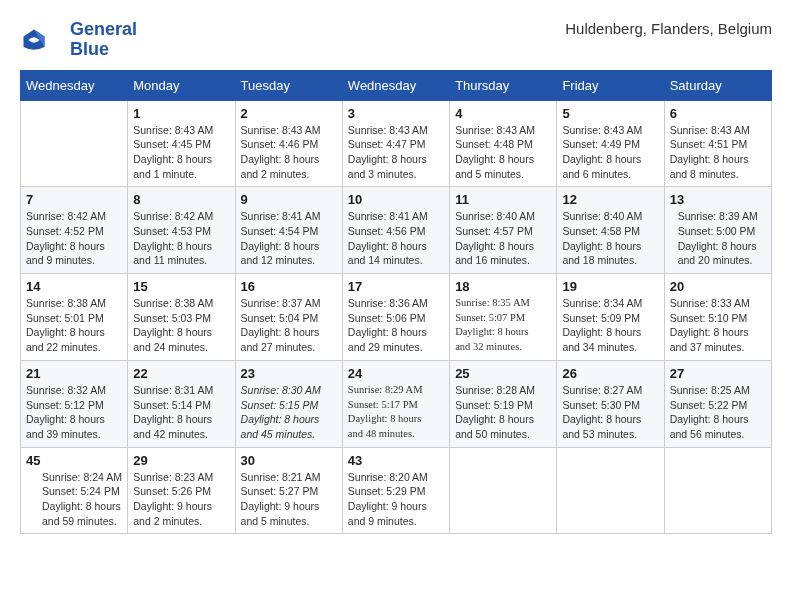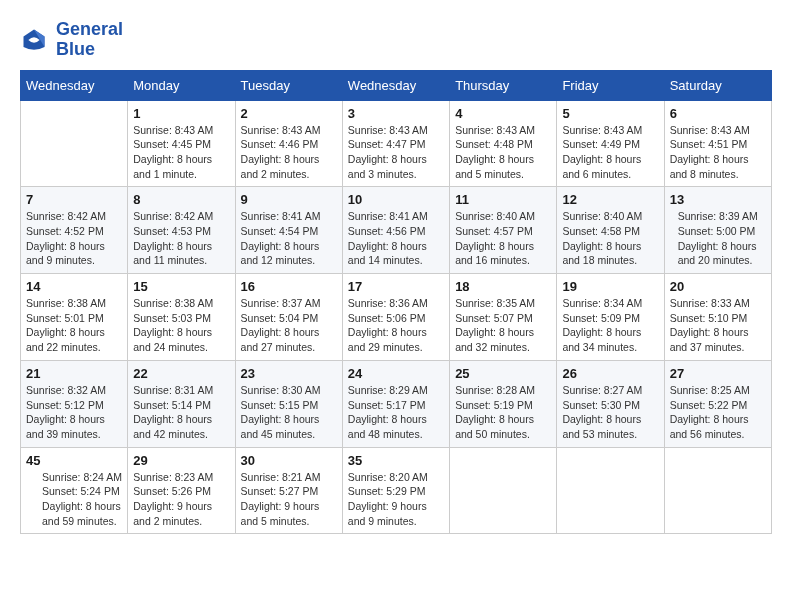--- a/index.html
+++ b/index.html
@@ -12,21 +12,21 @@
     }
     .header-area {
       display: flex;
       justify-content: space-between;
       align-items: flex-start;
       margin-bottom: 10px;
     }
     .logo {
       display: flex;
       align-items: center;
-      gap: 8px;
+      gap: 22px;
     }
     .logo-text {
       font-size: 18px;
       font-weight: bold;
       color: #1a1a1a;
       line-height: 1.1;
     }
     .logo-text span {
       color: #2255aa;
     }
@@ -98,20 +98,21 @@
       <path d="M12 20 Q20 12 28 20 Q20 28 12 20Z" fill="white"></path>
     </svg>
     <div>
       <div class="logo-text">
         <span>General</span><br>
         <span>Blue</span>
       </div>
     </div>
   </div>
   <div class="title-area">
+    <div class="location">Huldenberg, Flanders, Belgium</div>
   </div>
 </div>
 
 <table class="calendar">
   <thead>
     <tr>
     <th>Wednesday</th>
         <th>Monday</th>
         <th>Tuesday</th>
         <th>Wednesday</th>
@@ -241,21 +242,21 @@
         </td>
         <td>
           <span class="day-number">17</span>
           <div class="day-info" style="white-space: pre-line;">Sunrise: 8:36 AM
 Sunset: 5:06 PM
 Daylight: 8 hours
 and 29 minutes.</div>
         </td>
         <td>
           <span class="day-number">18</span>
-          <div class="day-info" style="white-space: pre-line;">Sunrise: 8:35 AM
+          <div class="day-info" style="white-space: pre-line; font-family: Liberation Serif, serif;">Sunrise: 8:35 AM
 Sunset: 5:07 PM
 Daylight: 8 hours
 and 32 minutes.</div>
         </td>
         <td>
           <span class="day-number">19</span>
           <div class="day-info" style="white-space: pre-line;">Sunrise: 8:34 AM
 Sunset: 5:09 PM
 Daylight: 8 hours
 and 34 minutes.</div>
@@ -278,28 +279,28 @@
         </td>
         <td>
           <span class="day-number">22</span>
           <div class="day-info" style="white-space: pre-line;">Sunrise: 8:31 AM
 Sunset: 5:14 PM
 Daylight: 8 hours
 and 42 minutes.</div>
         </td>
         <td>
           <span class="day-number">23</span>
-          <div class="day-info" style="white-space: pre-line;">Sunrise: 8:30 AM
+          <div class="day-info" style="white-space: pre-line; font-style: italic;">Sunrise: 8:30 AM
 Sunset: 5:15 PM
 Daylight: 8 hours
 and 45 minutes.</div>
         </td>
         <td>
           <span class="day-number">24</span>
-          <div class="day-info" style="white-space: pre-line;">Sunrise: 8:29 AM
+          <div class="day-info" style="white-space: pre-line; font-family: Liberation Serif, serif;">Sunrise: 8:29 AM
 Sunset: 5:17 PM
 Daylight: 8 hours
 and 48 minutes.</div>
         </td>
         <td>
           <span class="day-number">25</span>
           <div class="day-info" style="white-space: pre-line;">Sunrise: 8:28 AM
 Sunset: 5:19 PM
 Daylight: 8 hours
 and 50 minutes.</div>
@@ -335,21 +336,21 @@
 and 2 minutes.</div>
         </td>
         <td>
           <span class="day-number">30</span>
           <div class="day-info" style="white-space: pre-line;">Sunrise: 8:21 AM
 Sunset: 5:27 PM
 Daylight: 9 hours
 and 5 minutes.</div>
         </td>
         <td>
-          <span class="day-number">35</span>
+          <span class="day-number">43</span>
           <div class="day-info" style="white-space: pre-line;">Sunrise: 8:20 AM
 Sunset: 5:29 PM
 Daylight: 9 hours
 and 9 minutes.</div>
         </td>
         <td class="empty-cell"></td>
         <td class="empty-cell"></td>
         <td class="empty-cell"></td>
       </tr>
     </tbody>

